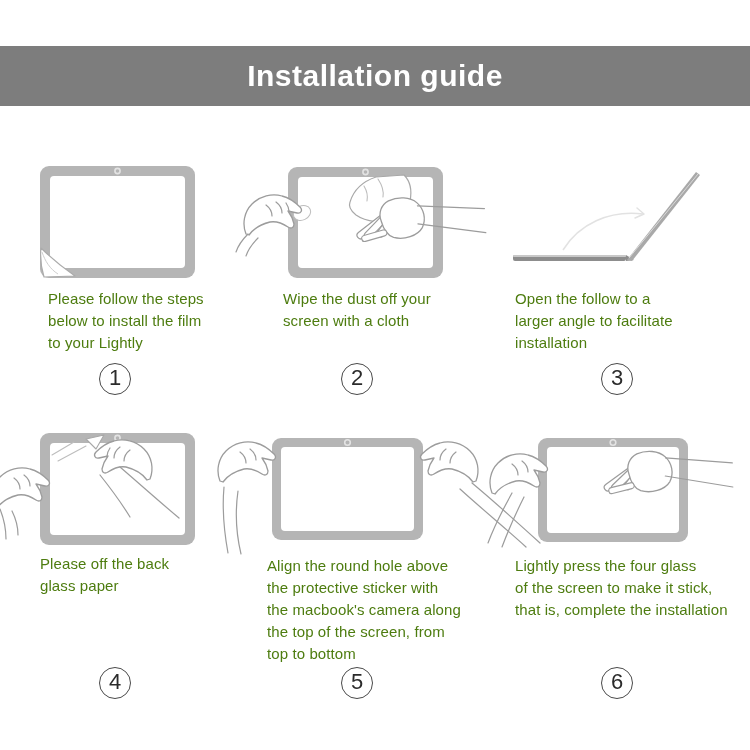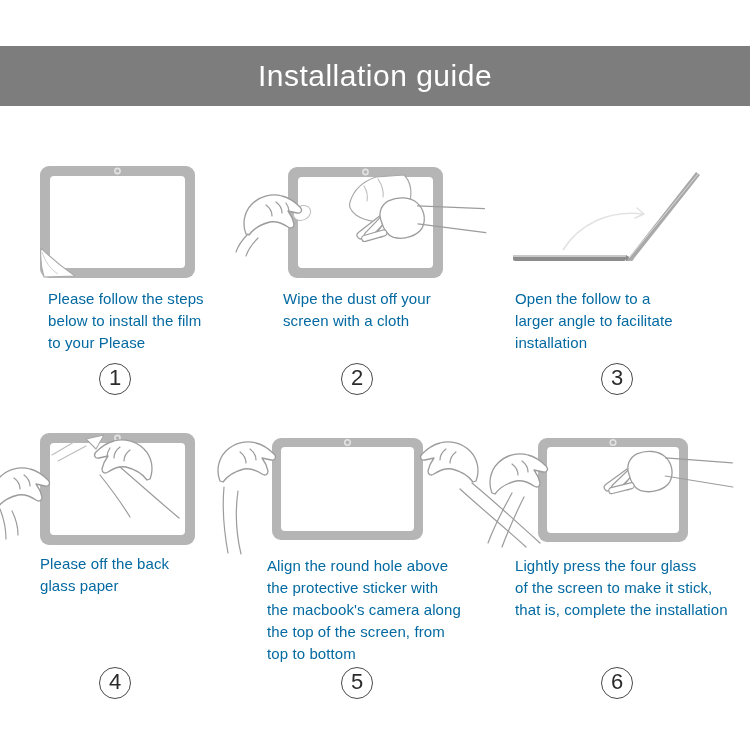--- a/index.html
+++ b/index.html
@@ -1,22 +1,22 @@
 <!DOCTYPE html>
 <html><head>
 <meta charset="utf-8">
 <style>
   html,body{margin:0;padding:0;background:#fff;}
   .stage{position:relative;width:750px;height:750px;background:#ffffff;overflow:hidden;
          font-family:"Liberation Sans","DejaVu Sans",sans-serif;}
   .header-bar{position:absolute;left:0;top:46px;width:750px;height:60px;background:#7d7d7d;
               display:flex;align-items:center;justify-content:center;}
-  .header-title{color:#ffffff;font-size:30px;letter-spacing:.5px;font-weight:400;}
+  .header-title{color:#ffffff;font-size:30px;letter-spacing:.5px;font-weight:700;}
   .ill{position:absolute;}
-  .caption{position:absolute;font-size:15px;line-height:22px;color:#0369a1;letter-spacing:.1px;white-space:nowrap;}
+  .caption{position:absolute;font-size:15px;line-height:22px;color:#4d7c0f;letter-spacing:.1px;white-space:nowrap;}
   .num{position:absolute;width:30px;height:30px;border:1.6px solid #4a4a4a;border-radius:50%;
        display:flex;align-items:center;justify-content:center;}
   .num span{font-size:22px;color:#2b2b2b;transform:translateY(-1px);}
   svg{display:block;overflow:visible;}
   .frame{fill:#b5b5b5;}
   .screen{fill:#ffffff;}
   .cam{fill:none;stroke:#e3e3e3;stroke-width:1.6;}
   .hand{fill:#ffffff;stroke:#9c9c9c;stroke-width:1.3;stroke-linejoin:round;stroke-linecap:round;}
   .handline{fill:none;stroke:#9c9c9c;stroke-width:1.2;stroke-linecap:round;}
   .soft{fill:none;stroke:#bdbdbd;stroke-width:1.1;stroke-linecap:round;}
@@ -153,21 +153,21 @@
       </g>
       <path class="hand" d="M-8,8 C-10,0 -6,-8 2,-11 C12,-14 24,-12 30,-5 C36,2 37,12 32,20 C26,28 12,30 2,26 C-4,23 -7,16 -8,8 Z"></path>
       <rect x="-24" y="-3" width="26" height="6" rx="3" transform="translate(-6,20) rotate(-8)" fill="#fff" stroke="#9c9c9c" stroke-width="1.2"></rect>
       <path class="handline" d="M30,-4 C52,0 74,4 96,8 M28,14 C50,20 72,26 94,32"></path>
     </g>
   </svg>
 
   <div class="caption" style="left:48px;top:288px">
     <div>Please follow the steps</div>
     <div>below to install the film</div>
-    <div>to your Please</div>
+    <div>to your Lightly</div>
   </div>
   <div class="caption" style="left:283px;top:288px">
     <div>Wipe the dust off your</div>
     <div>screen with a cloth</div>
   </div>
   <div class="caption" style="left:515px;top:288px">
     <div>Open the follow to a</div>
     <div>larger angle to facilitate</div>
     <div>installation</div>
   </div>

